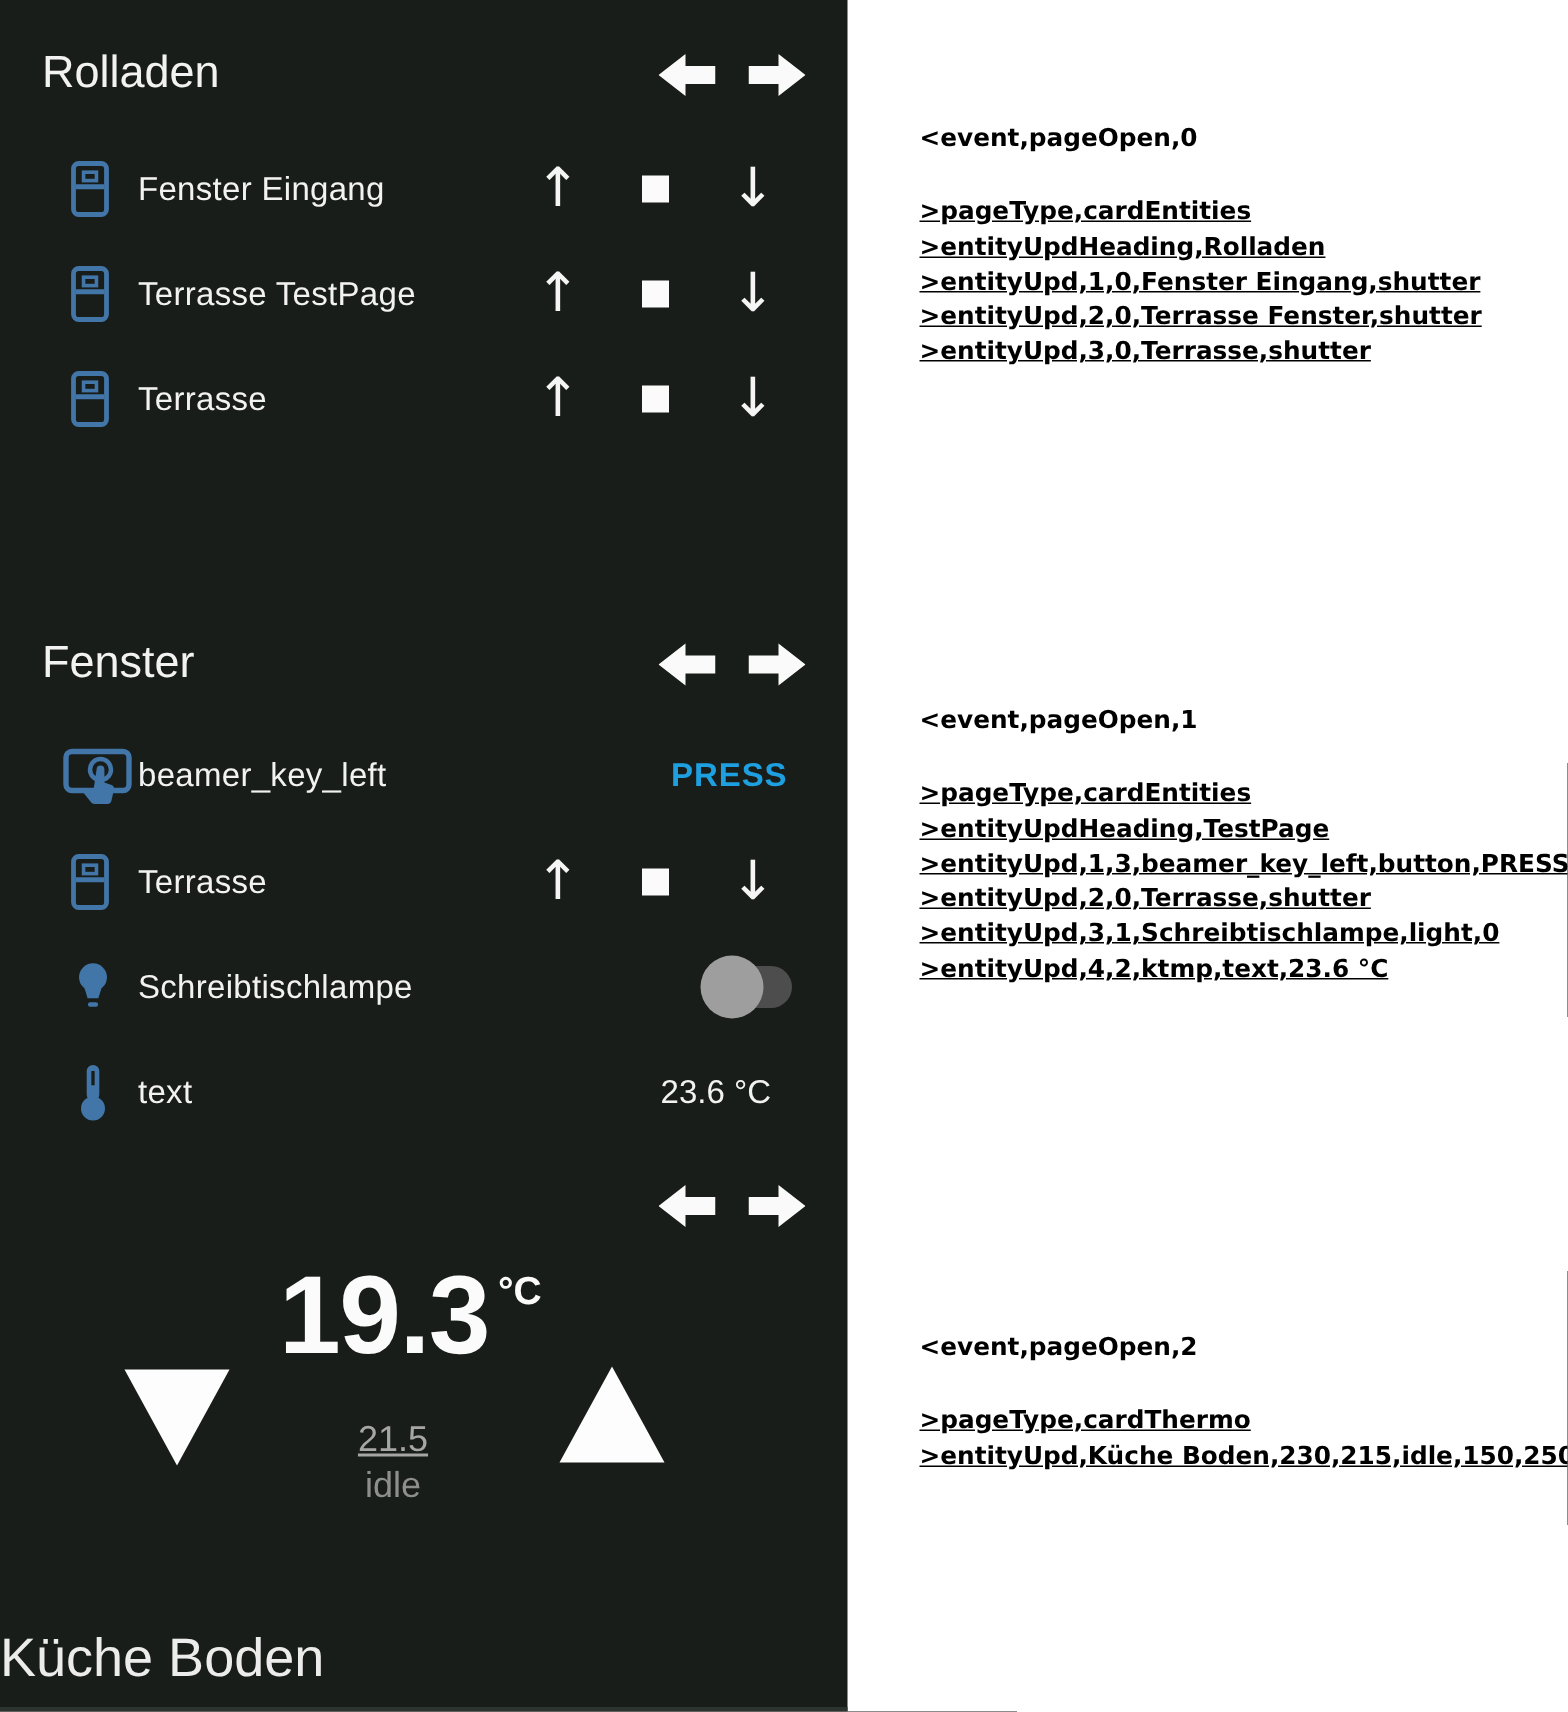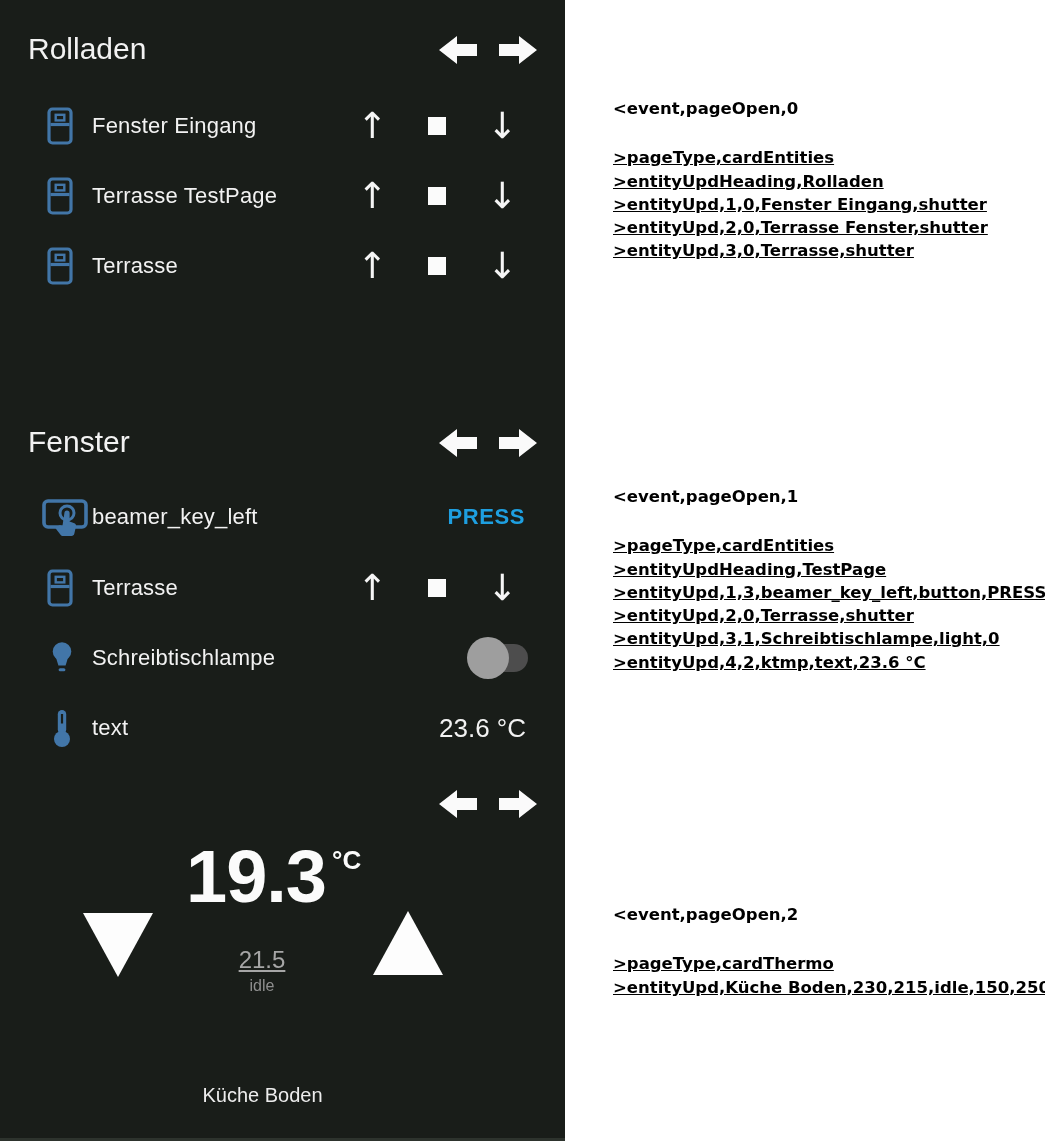--- a/index.html
+++ b/index.html
@@ -39,22 +39,22 @@
     color:#f5f5f5; font-size:36px; line-height:36px;
     font-family:"DejaVu Sans",sans-serif; cursor:default;
   }
   .ctl.up { left:372px; }
   .ctl.down { left:502px; }
   .stop {
     position:absolute; left:437px; top:50%; transform:translate(-50%,-50%);
     width:18px; height:18px; background:#fbfbfb;
   }
   .evalue {
-    position:absolute; right:39px; top:50%; transform:translateY(-50%);
-    font-size:26px; color:var(--text_primary,#f1f1f1); white-space:nowrap;
+    position:absolute; right:51px; top:50%; transform:translateY(-50%);
+    font-size:22px; color:var(--text_primary,#f1f1f1); white-space:nowrap;
   }
   .evalue.press {
     right:40px; color:var(--press_blue,#1e9fe0); font-weight:700; letter-spacing:0.6px; font-size:22px;
   }
   .toggle { position:absolute; right:37px; top:50%; transform:translateY(-50%); width:61px; height:42px; }
   .toggle .track {
     position:absolute; left:3px; top:7px; width:58px; height:28px; border-radius:14px;
     background:var(--toggle_track,#4d4d4d);
   }
   .toggle .knob {
@@ -62,32 +62,32 @@
     background:var(--toggle_knob,#9e9e9e);
   }
 
   
   .t-current {
     position:absolute; left:186px; top:840px; font-size:74px; line-height:74px;
     font-weight:700; color:#fbfbfb; letter-spacing:-1px;
   }
   .t-unit { position:absolute; left:332px; top:845px; font-size:26px; font-weight:700; color:#fbfbfb; }
   .t-target { position:absolute; left:182px; top:946px; width:160px; text-align:center; font-size:24px; color:var(--text_muted,#a6a6a6);text-decoration:underline; }
-  .t-state  { position:absolute; left:182px; top:977px; width:160px; text-align:center; font-size:16px; color:#8e8e8e; }
-  .t-name   { position:absolute; left:0; top:1084px; width:525px; text-align:center; font-size:20px; color:#ececec; }
+  .t-state  { position:absolute; left:182px; top:977px; width:160px; text-align:center; font-size:24px; color:#8e8e8e; }
+  .t-name   { position:absolute; left:0; top:1084px; width:525px; font-size:36px; color:#ececec; }
   .tri { position:absolute; color:#fdfdfd; }
   .tri svg { display:block; }
   .tri.down-tri { left:82px;  top:912px; }
   .tri.up-tri   { left:372px; top:910px; }
 
   
   .log {
     position:absolute; left:613px; color:var(--log_text,#000);
     font-family:"DejaVu Sans",sans-serif; font-weight:700;
-    font-size:16.5px; line-height:23.3px; white-space:nowrap;margin-top:17px;
+    font-size:16.5px; line-height:23.3px; white-space:nowrap;
   }
   .log .body { margin-top:26px;text-decoration:underline; }
   .log div { min-height:23.3px; }
 </style>
 </head>
 <body>
 
 <div class="stage">
 
   <div class="panel">

